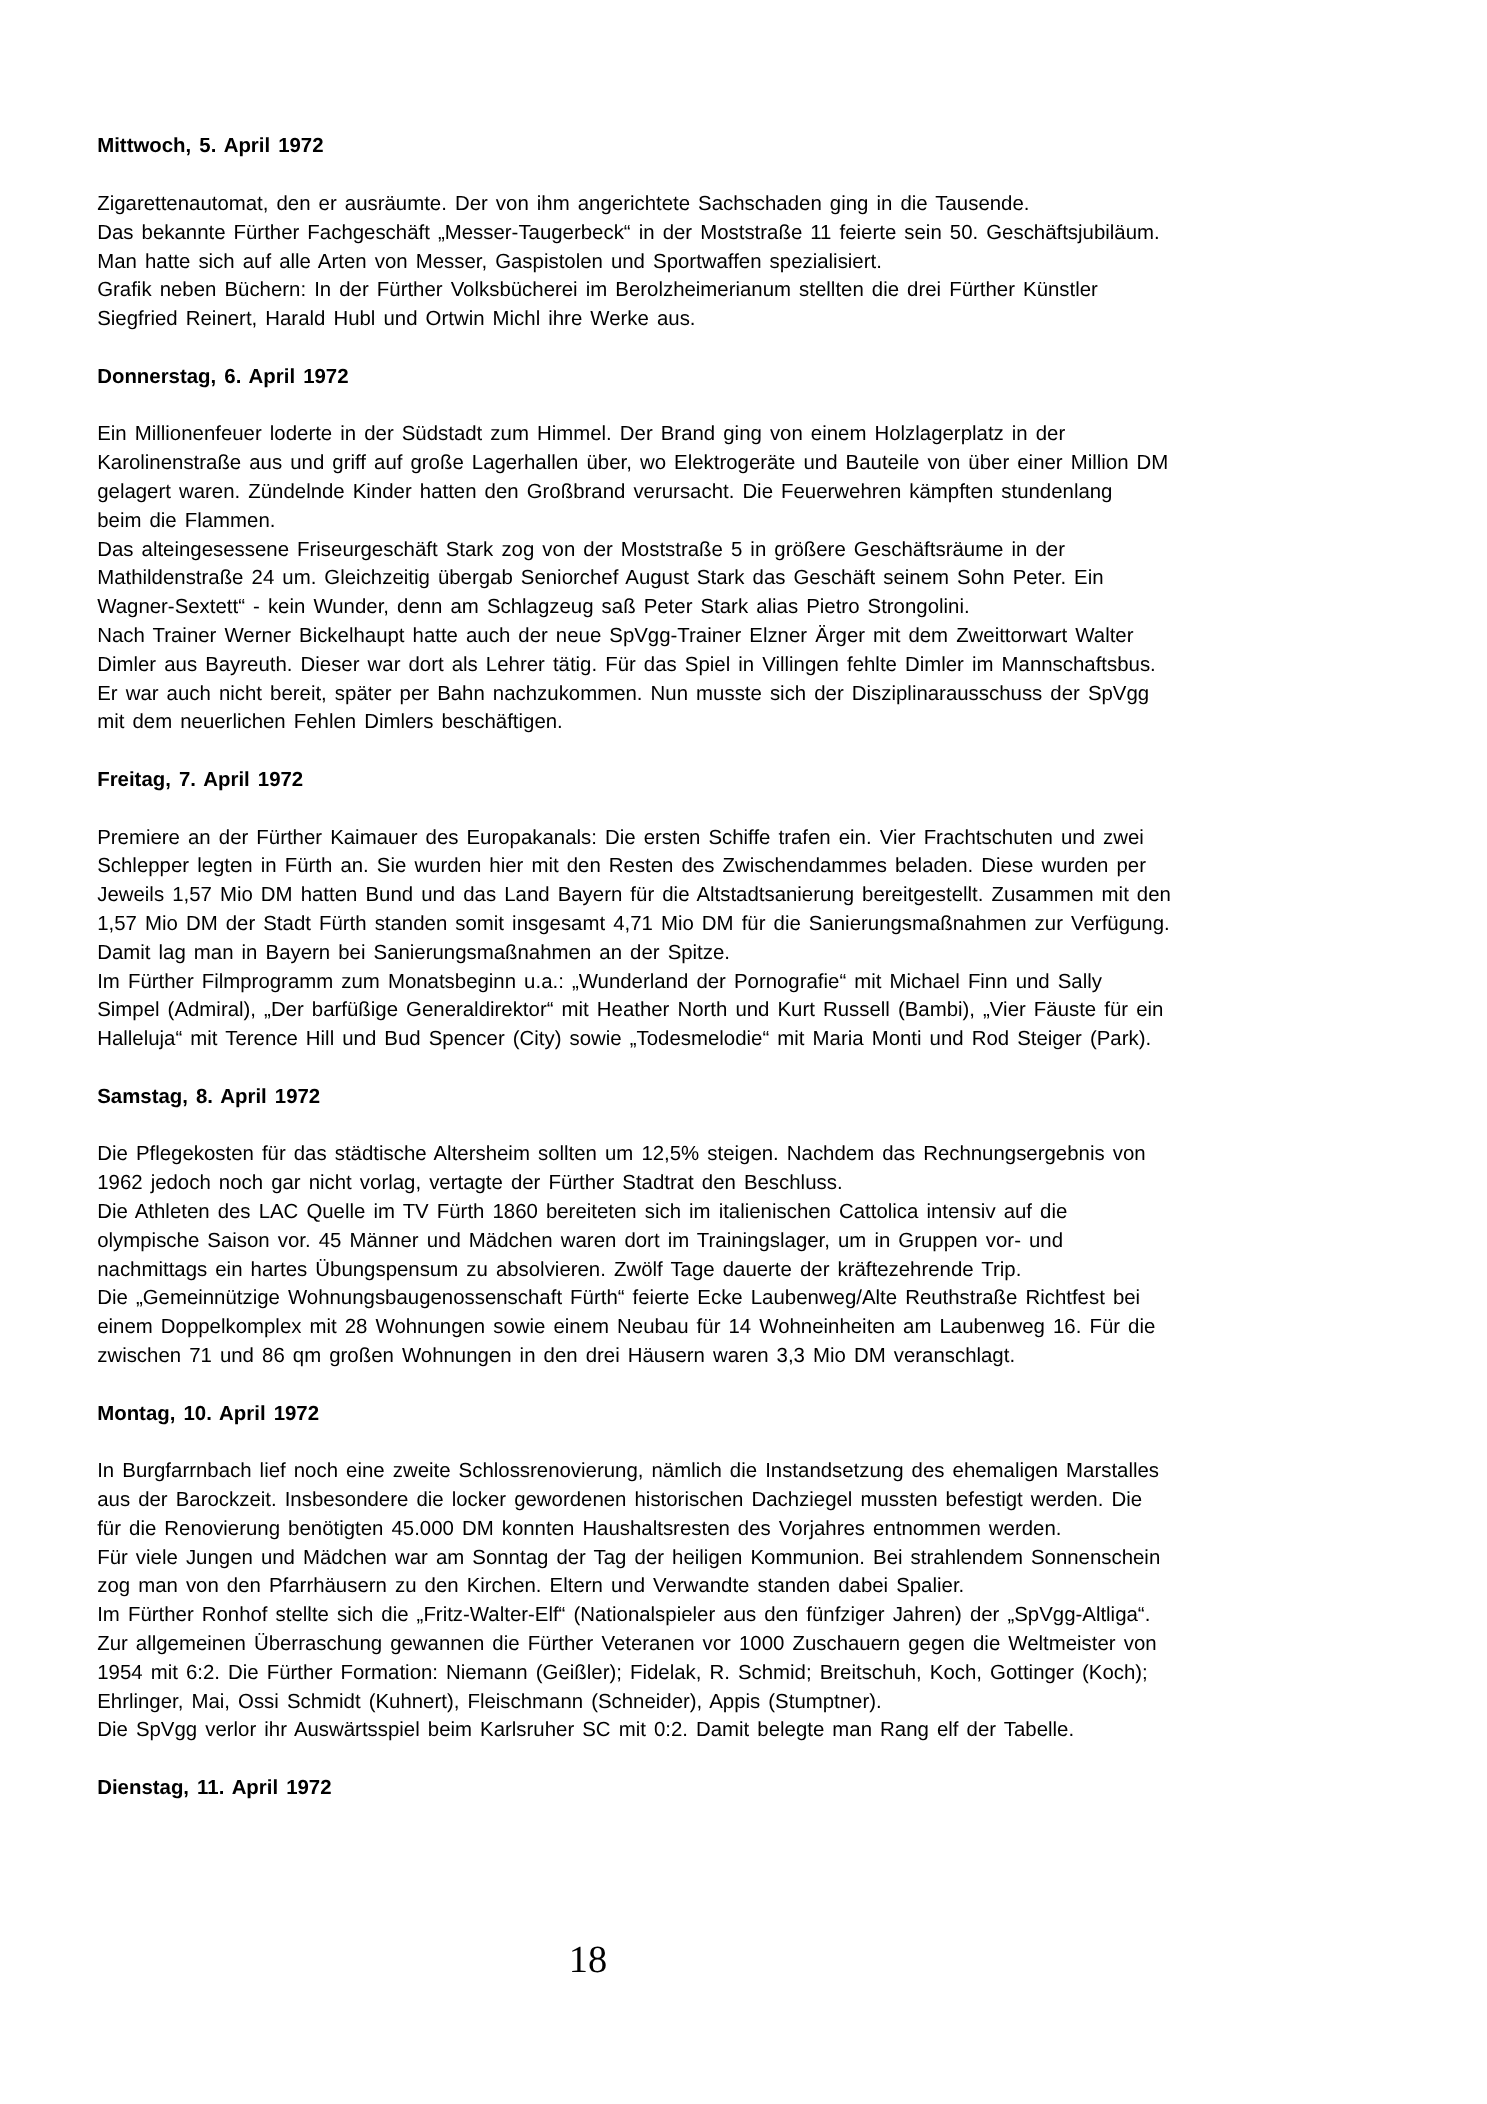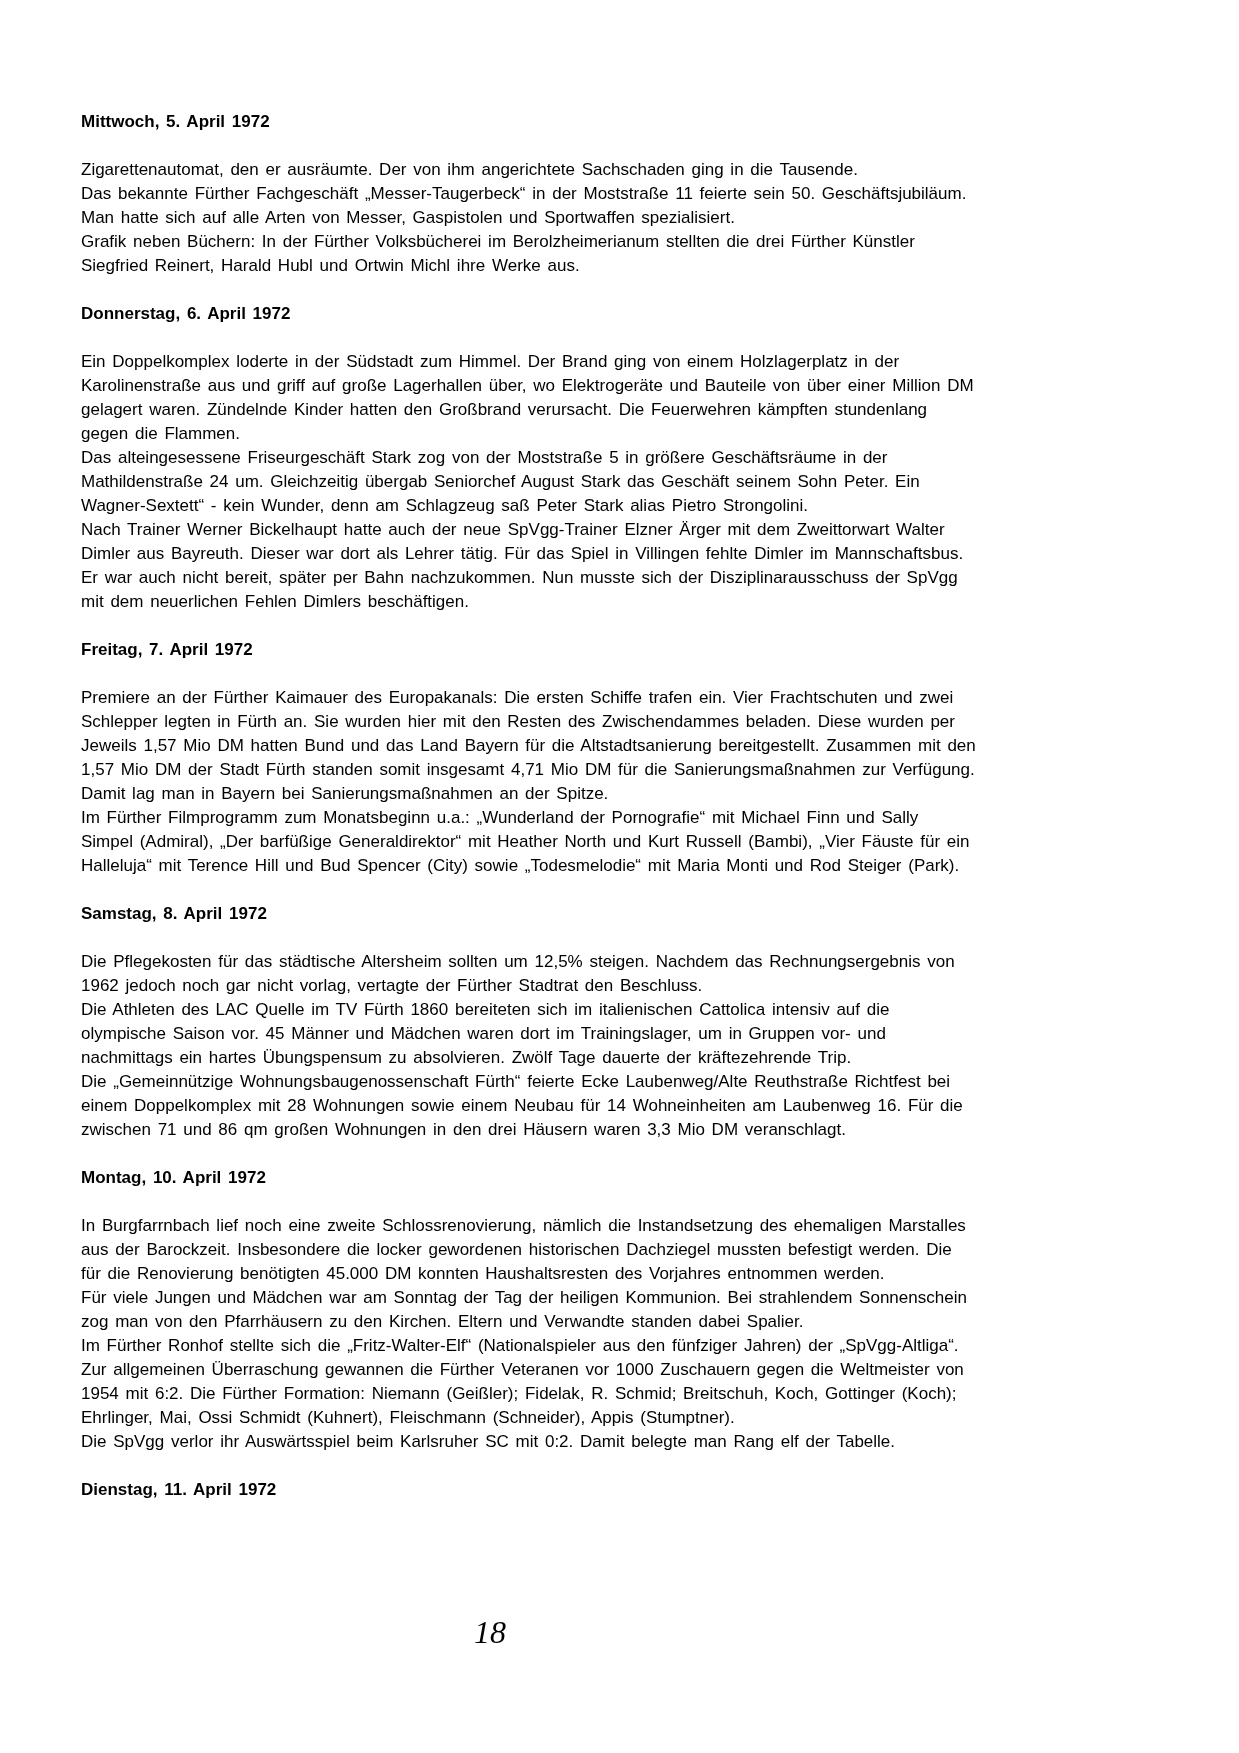--- a/index.html
+++ b/index.html
@@ -40,42 +40,41 @@
   .page-number {
     position: absolute;
     top: 1614px;
     left: 0;
     width: 100%;
     text-align: center;
     font-family: "Liberation Serif", "DejaVu Serif", serif;
     font-size: 32px;
     line-height: 36px;
     color: #000000;
-    font-style: italic;
   }
 </style>
 </head>
 <body>
 
 <div class="page">
   <div class="content" id="content">
       <section class="day-section">
         <div class="day-heading">Mittwoch, 5. April 1972</div>
         <div class="text-line">Zigarettenautomat, den er ausräumte. Der von ihm angerichtete Sachschaden ging in die Tausende.</div>
         <div class="text-line">Das bekannte Fürther Fachgeschäft „Messer-Taugerbeck“ in der Moststraße 11 feierte sein 50. Geschäftsjubiläum.</div>
         <div class="text-line">Man hatte sich auf alle Arten von Messer, Gaspistolen und Sportwaffen spezialisiert.</div>
         <div class="text-line">Grafik neben Büchern: In der Fürther Volksbücherei im Berolzheimerianum stellten die drei Fürther Künstler</div>
         <div class="text-line">Siegfried Reinert, Harald Hubl und Ortwin Michl ihre Werke aus.</div>
       </section>
       <section class="day-section">
         <div class="day-heading">Donnerstag, 6. April 1972</div>
-        <div class="text-line">Ein Doppelkomplex loderte in der Südstadt zum Himmel. Der Brand ging von einem Holzlagerplatz in der</div>
+        <div class="text-line">Ein Millionenfeuer loderte in der Südstadt zum Himmel. Der Brand ging von einem Holzlagerplatz in der</div>
         <div class="text-line">Karolinenstraße aus und griff auf große Lagerhallen über, wo Elektrogeräte und Bauteile von über einer Million DM</div>
         <div class="text-line">gelagert waren. Zündelnde Kinder hatten den Großbrand verursacht. Die Feuerwehren kämpften stundenlang</div>
-        <div class="text-line">gegen die Flammen.</div>
+        <div class="text-line">beim die Flammen.</div>
         <div class="text-line">Das alteingesessene Friseurgeschäft Stark zog von der Moststraße 5 in größere Geschäftsräume in der</div>
         <div class="text-line">Mathildenstraße 24 um. Gleichzeitig übergab Seniorchef August Stark das Geschäft seinem Sohn Peter. Ein</div>
         <div class="text-line">Wagner-Sextett“ - kein Wunder, denn am Schlagzeug saß Peter Stark alias Pietro Strongolini.</div>
         <div class="text-line">Nach Trainer Werner Bickelhaupt hatte auch der neue SpVgg-Trainer Elzner Ärger mit dem Zweittorwart Walter</div>
         <div class="text-line">Dimler aus Bayreuth. Dieser war dort als Lehrer tätig. Für das Spiel in Villingen fehlte Dimler im Mannschaftsbus.</div>
         <div class="text-line">Er war auch nicht bereit, später per Bahn nachzukommen. Nun musste sich der Disziplinarausschuss der SpVgg</div>
         <div class="text-line">mit dem neuerlichen Fehlen Dimlers beschäftigen.</div>
       </section>
       <section class="day-section">
         <div class="day-heading">Freitag, 7. April 1972</div>

